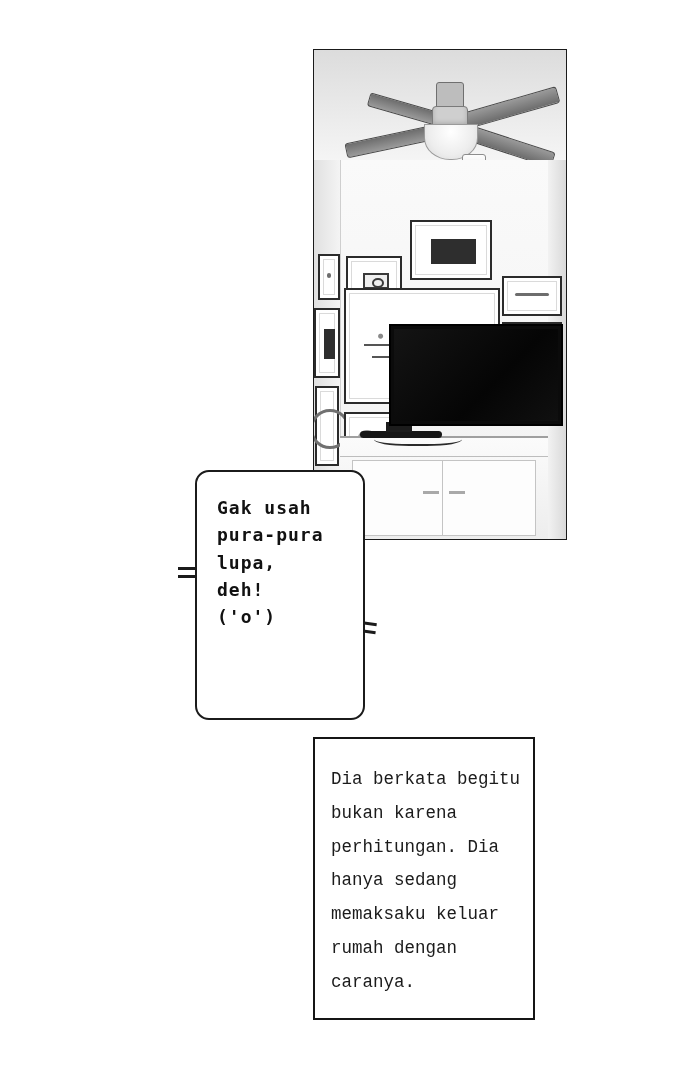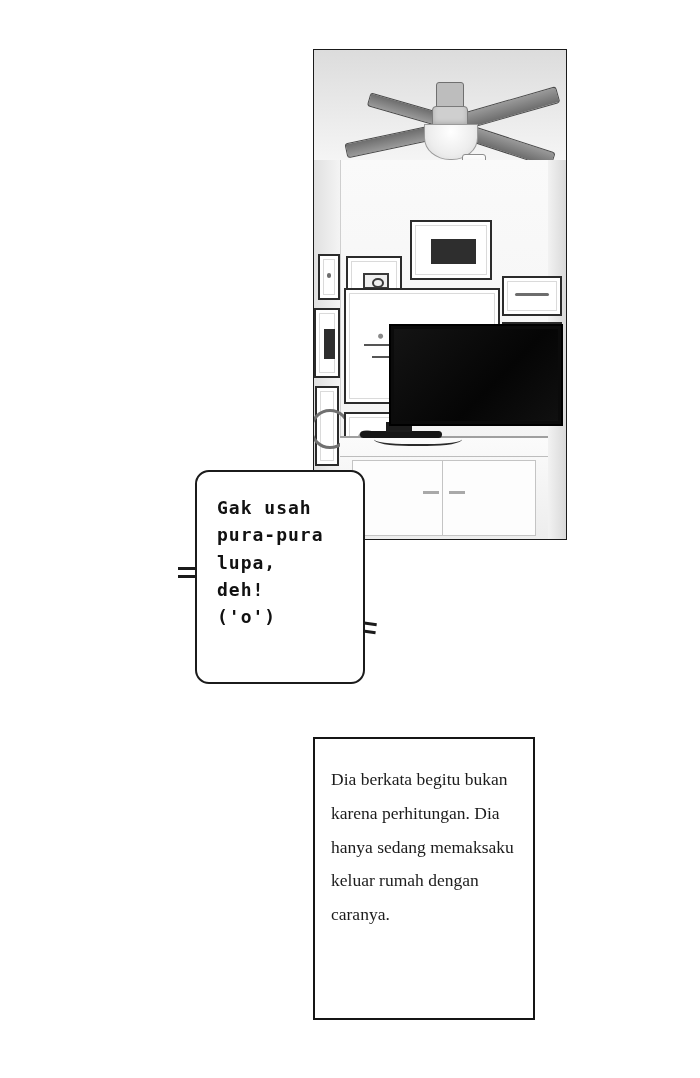--- a/index.html
+++ b/index.html
@@ -215,21 +215,21 @@
   .cab-door.right .cab-handle { left:6px; }
   .cord {
     position:absolute; left:60px; top:380px; width:88px; height:14px;
     border-bottom:2px solid #2a2a2a; border-radius:0 0 40% 40%;
   }
 
   
   .bubble {
     position: absolute;
     left: 195px; top: 470px;
-    width: 170px; height: 214px;
+    width: 170px; height: 250px;
     background: #ffffff;
     border: 2px solid #1b1b1b;
     border-radius: 14px;
     box-sizing: border-box;
   }
   .bubble-text {
     position: absolute;
     left: 20px; top: 22px;
     font-family: "DejaVu Sans Mono", monospace;
     font-size: 18px;
@@ -267,21 +267,21 @@
     position: absolute;
     left: 313px; top: 737px;
     width: 222px; height: 283px;
     background: #ffffff;
     border: 2px solid #151515;
     box-sizing: border-box;
   }
   .narration-text {
     position: absolute;
     left: 16px; right: 12px; top: 24px;
-    font-family: Liberation Serif, serif;
+    font-family: Liberation Mono, monospace;
     font-size: 17.5px;
     line-height: 1.93;
     color: #1b1b1b;
   }
 </style>
 </head>
 <body>
 
 <div class="photo-panel">
   <div class="photo-inner">

